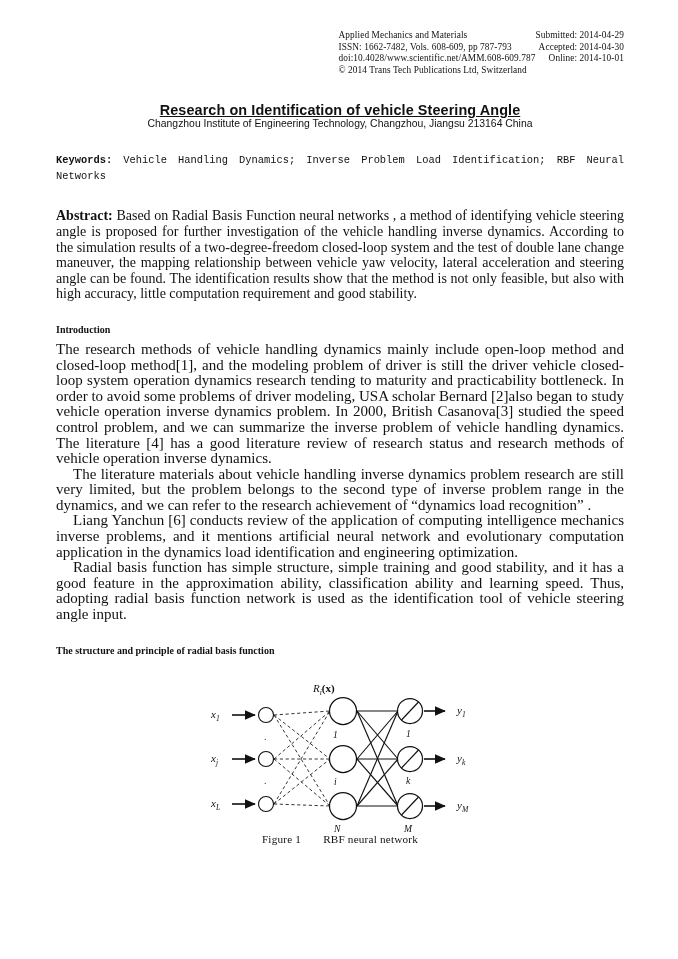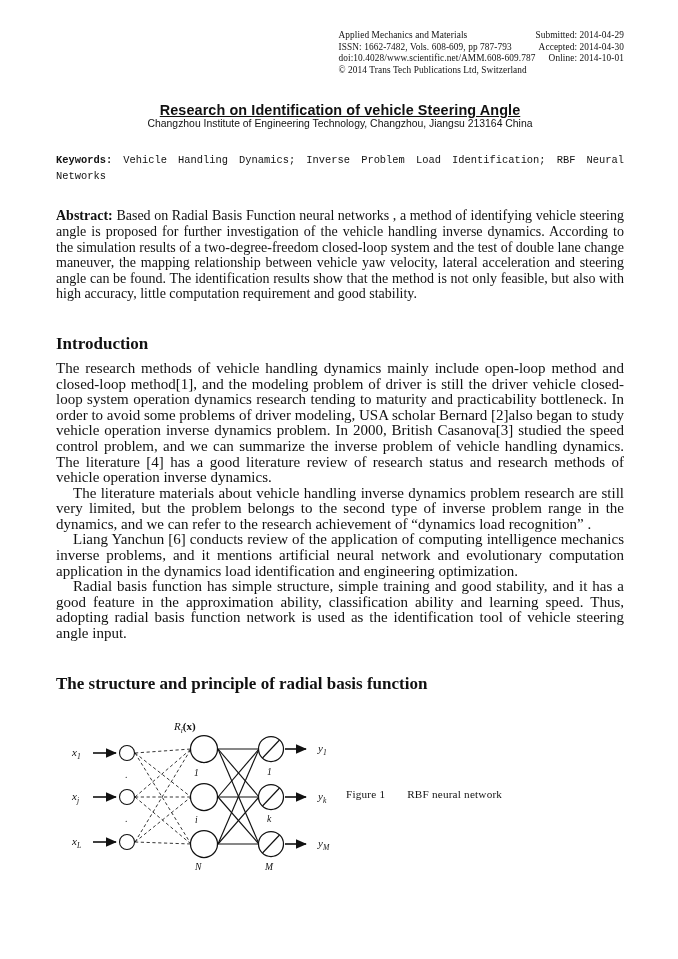--- a/index.html
+++ b/index.html
@@ -74,37 +74,37 @@
     font-size: 14px;
     line-height: 15.6px;
     text-align: justify;
     margin-top: 24px;
   }
   .abstract .ab-label { font-weight: bold; }
 
   
   .section-heading {
     font-weight: bold;
-    font-size: 17px;
-    margin-top: 32px;
+    font-size: 10px;
+    margin-top: 22px;
     margin-bottom: 7px;
   }
   .body-para {
     font-size: 15px;
     line-height: 15.6px;
     text-align: justify;
     margin: 0;
   }
   .body-para.indent { text-indent: 17px; }
 
   
   .figure-block {
     margin-top: 24px;
     display: flex;
-    flex-direction: row;
+    flex-direction: column;
     align-items: center;
   }
   .figure-caption {
     font-size: 11.2px;
     margin-top: 1px;
     letter-spacing: 0.2px;
   }
   .figure-caption .cap-gap { display: inline-block; width: 22px; }
   svg { display: block; }
   .nn-text {

